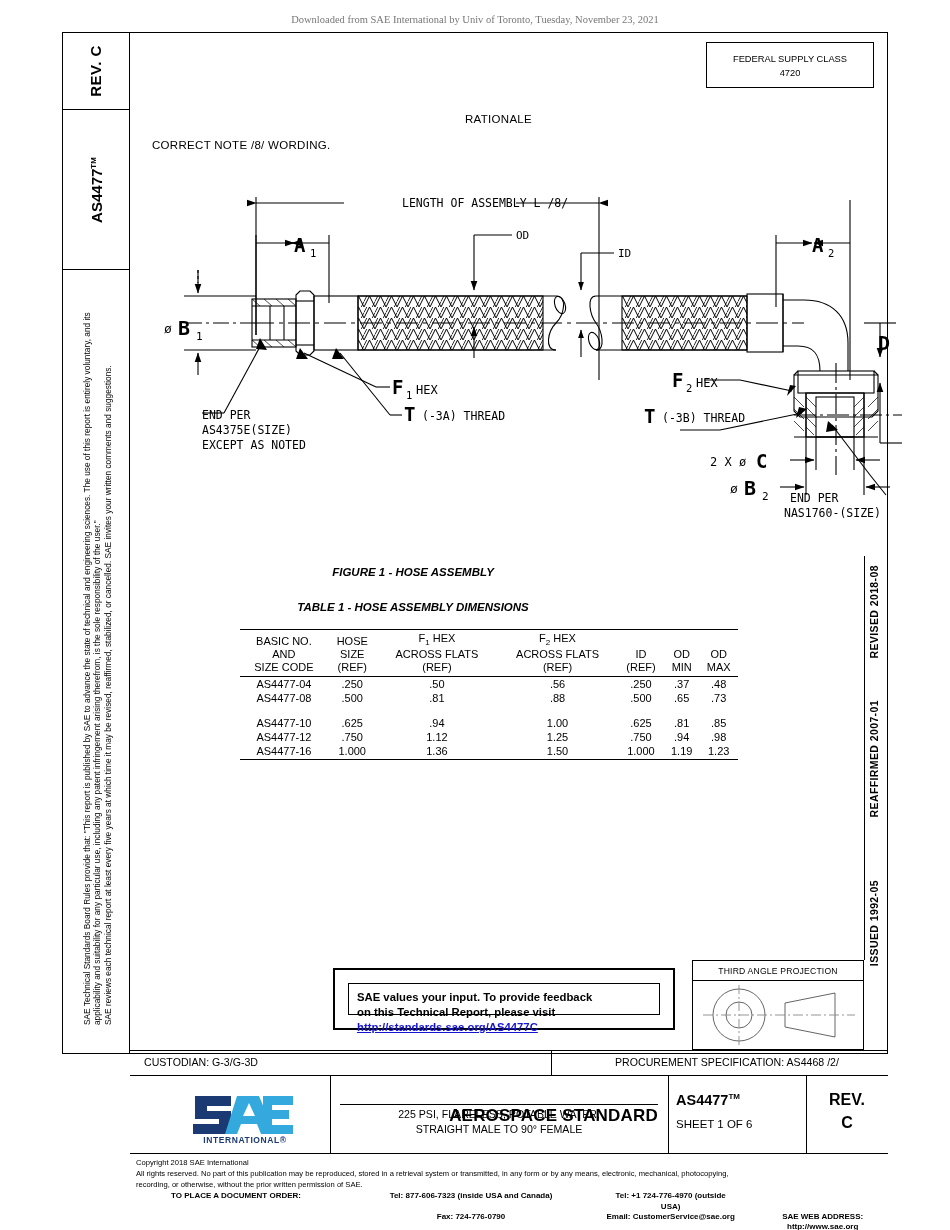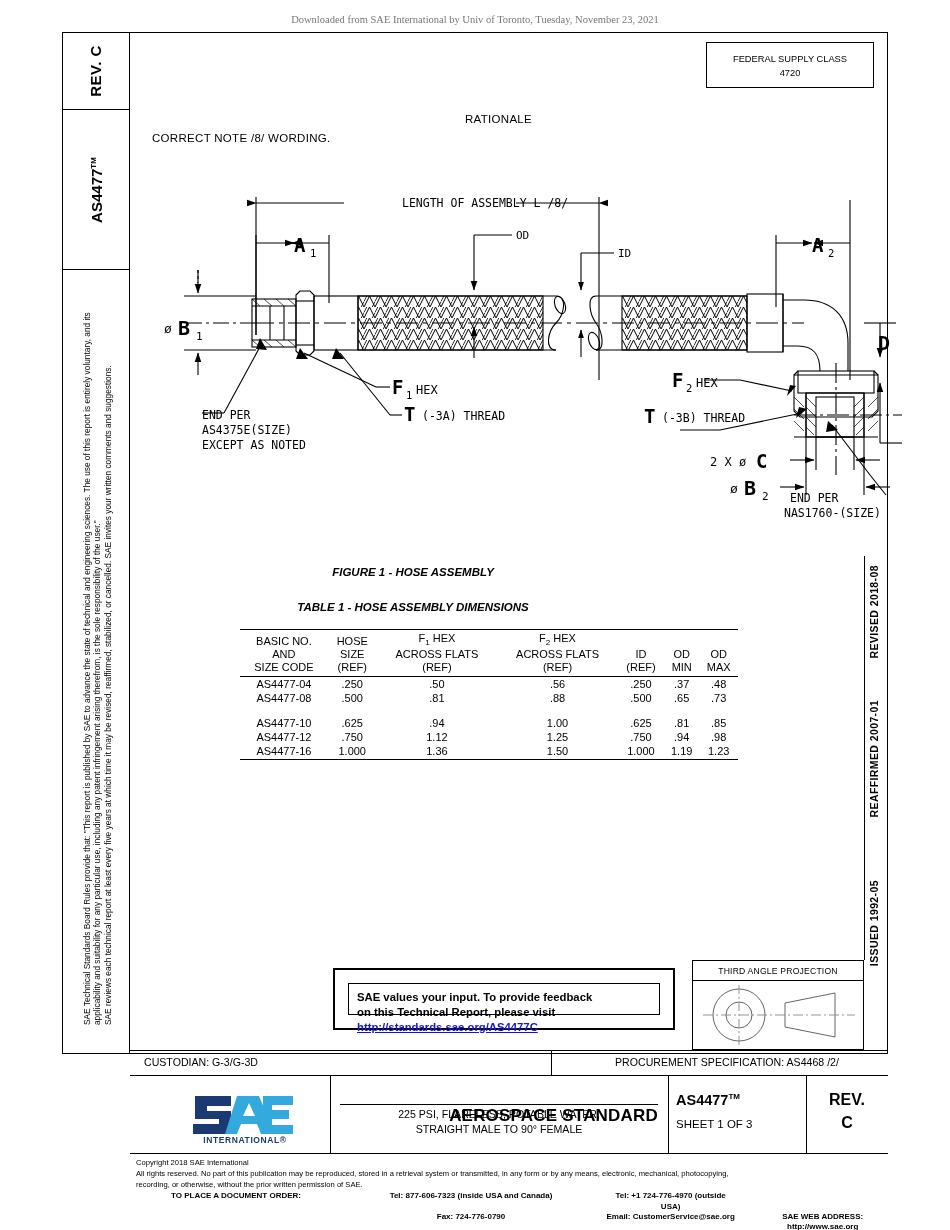--- a/index.html
+++ b/index.html
@@ -45,21 +45,21 @@
   #d3{left:868px;top:880px;}
   #rbline{left:864px;top:556px;width:0;height:404px;border-left:1.1px solid #000;}
 
   
   #fsc{left:706px;top:42px;width:168px;height:46px;
        border:1.1px solid #000;box-sizing:border-box;
        text-align:center;font-size:9.3px;padding-top:10px;line-height:1.5;}
 
   
   #rationale{left:465px;top:113px;font-size:11.5px;letter-spacing:.3px;}
-  #ratbody{left:152px;top:132px;font-size:11.5px;letter-spacing:.3px;}
+  #ratbody{left:152px;top:139px;font-size:11.5px;letter-spacing:.3px;}
 
   
   #draw{left:144px;top:175px;width:758px;height:390px;}
   #draw svg{display:block;}
 
   
   .fcap{width:950px;text-align:center;font-size:11.5px;font-weight:bold;
         font-style:italic;left:-62px;}
   #fig1{top:566px;}
   #tab1{top:601px;}
@@ -480,21 +480,21 @@
     <text x="60" y="57" font-size="8.5" font-weight="bold" fill="#1b3a73" text-anchor="middle" font-family="Liberation Sans, sans-serif" letter-spacing="0.6">INTERNATIONAL®</text>
   </svg>
 </div>
 
 <div class="abs" id="aero">AEROSPACE STANDARD</div>
 <div class="abs" id="desc">
   <div>225 PSI, FLARELESS, POTABLE WATER,</div>
   <div>STRAIGHT MALE TO 90° FEMALE</div>
 </div>
 <div class="abs" id="asnum"><span>AS4477</span><span class="sup">TM</span></div>
-<div class="abs" id="sheet">SHEET 1 OF 3</div>
+<div class="abs" id="sheet">SHEET 1 OF 6</div>
 <div class="abs" id="revb">
   <div>REV.</div>
   <div>C</div>
 </div>
 
 <div class="abs" id="foot">
   <div>Copyright 2018 SAE International</div>
   <div>All rights reserved. No part of this publication may be reproduced, stored in a retrieval system or transmitted, in any form or by any means, electronic, mechanical, photocopying,</div>
   <div>recording, or otherwise, without the prior written permission of SAE.</div>
   <table id="ordergrid">

